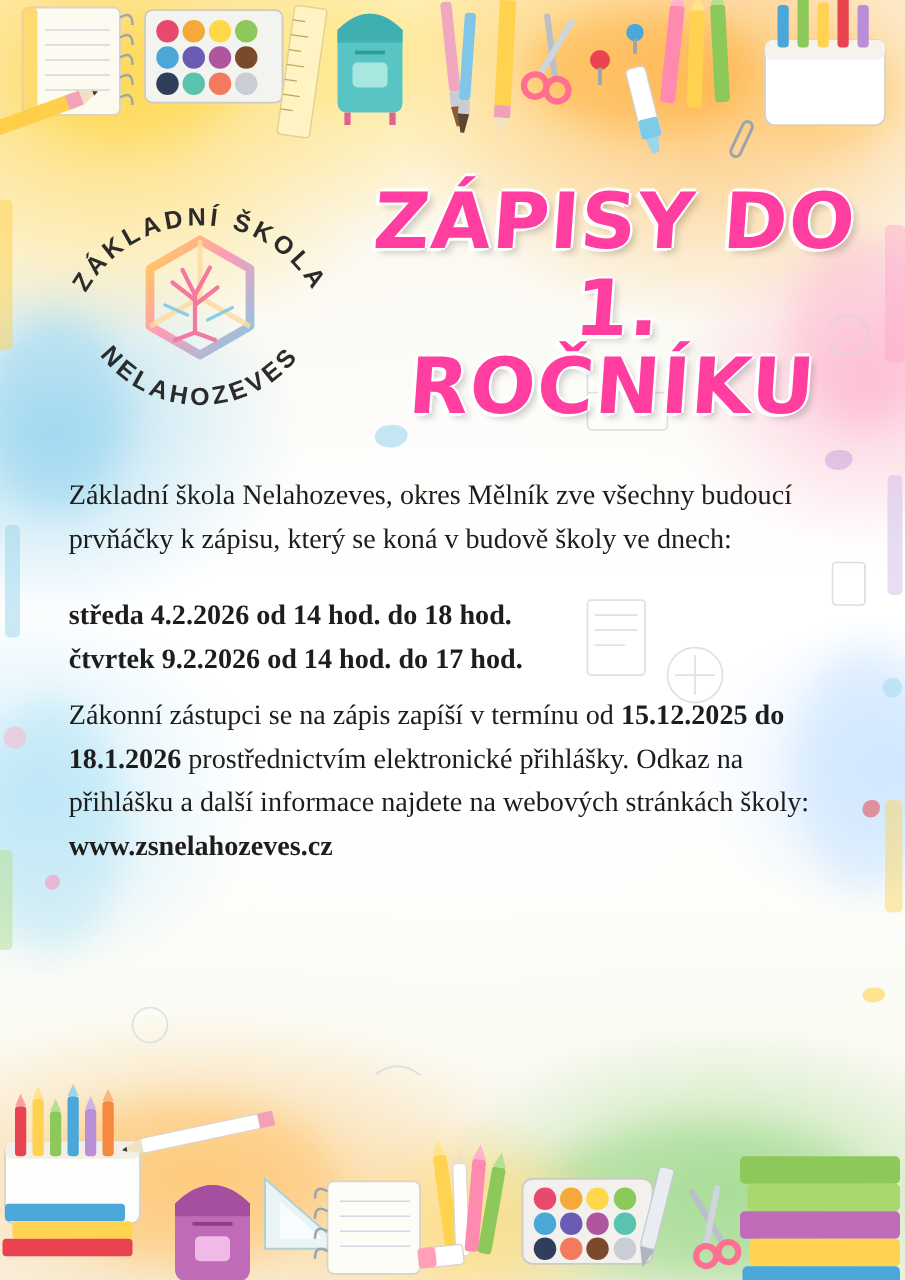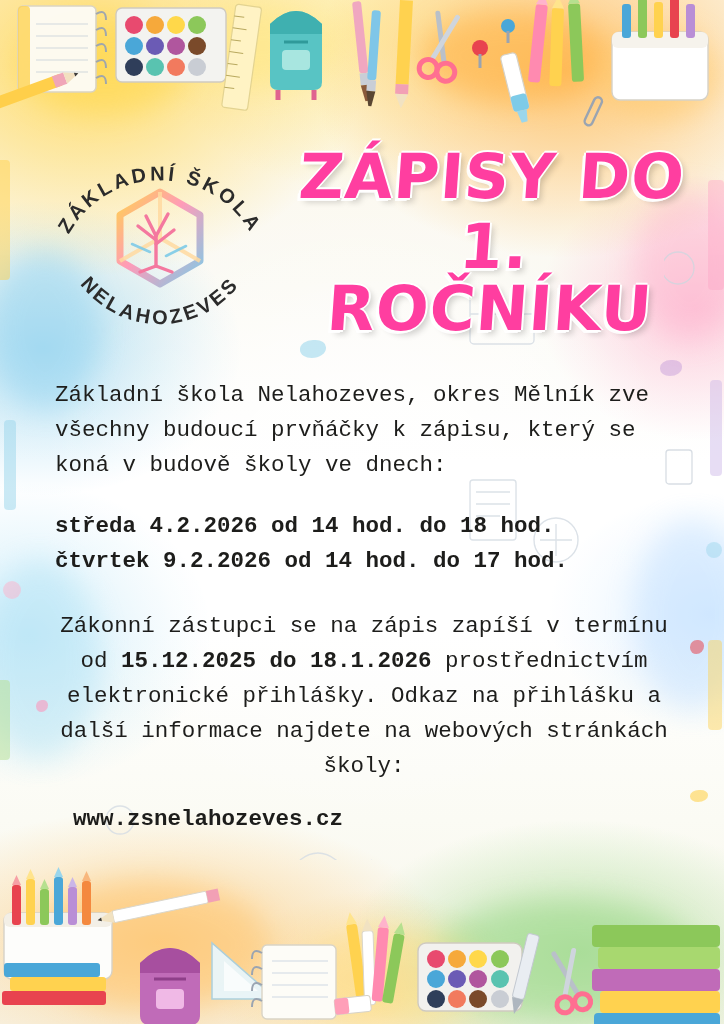--- a/index.html
+++ b/index.html
@@ -84,28 +84,28 @@
   .headline .l1 { font-size: 62px; }
   .headline .l2 { font-size: 62px; margin-top: 8px; }
 
   
   .body-text {
     position: absolute;
     left: 55px;
     top: 378px;
     width: 618px;
     color: #1d1d1b;
-    font-family: Liberation Mono, monospace;
+    font-family: Liberation Serif, serif;
     font-size: 22.5px;
     line-height: 35px;
   }
   .para { margin: 0 0 26px 0; }
-  .para.tight { margin-bottom: 0; text-align: center; }
+  .para.tight { margin-bottom: 0; }
   .bold { font-weight: bold; }
-  .dates { font-weight: bold; margin: 0 0 30px 0; }
+  .dates { font-weight: bold; margin: 0 0 10px 0; }
   .dates div { white-space: nowrap; }
   .web { font-weight: bold; }
 
   
   .blot { position: absolute; border-radius: 50% 40% 55% 45%; opacity: .75; }
 </style>
 </head>
 <body>
 
 <div class="poster">
@@ -489,16 +489,16 @@
 
     <p class="para">Základní škola Nelahozeves, okres Mělník zve všechny budoucí prvňáčky k zápisu, který se koná v budově školy ve dnech:</p>
 
     <div class="dates">
       <div>středa 4.2.2026 od 14 hod. do 18 hod.</div>
       <div>čtvrtek 9.2.2026 od 14 hod. do 17 hod.</div>
     </div>
 
     <p class="para tight"><span>Zákonní zástupci se na zápis zapíší v termínu od </span><span class="bold">15.12.2025 do 18.1.2026</span><span> prostřednictvím elektronické přihlášky. Odkaz na přihlášku a další informace najdete na webových stránkách školy:</span></p>
 
-    <p class="web" style="margin:18px;">www.zsnelahozeves.cz</p>
+    <p class="web" style="margin:0;">www.zsnelahozeves.cz</p>
   </div>
 
 </div>
 
 </body></html>

